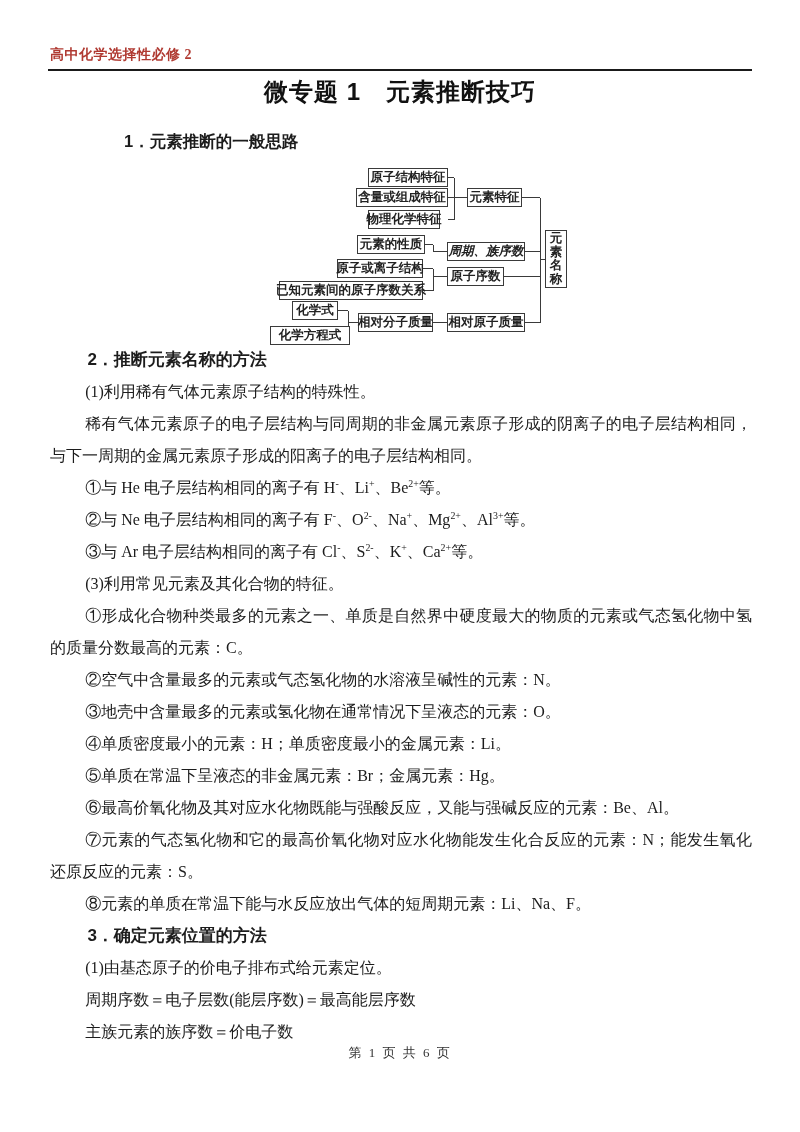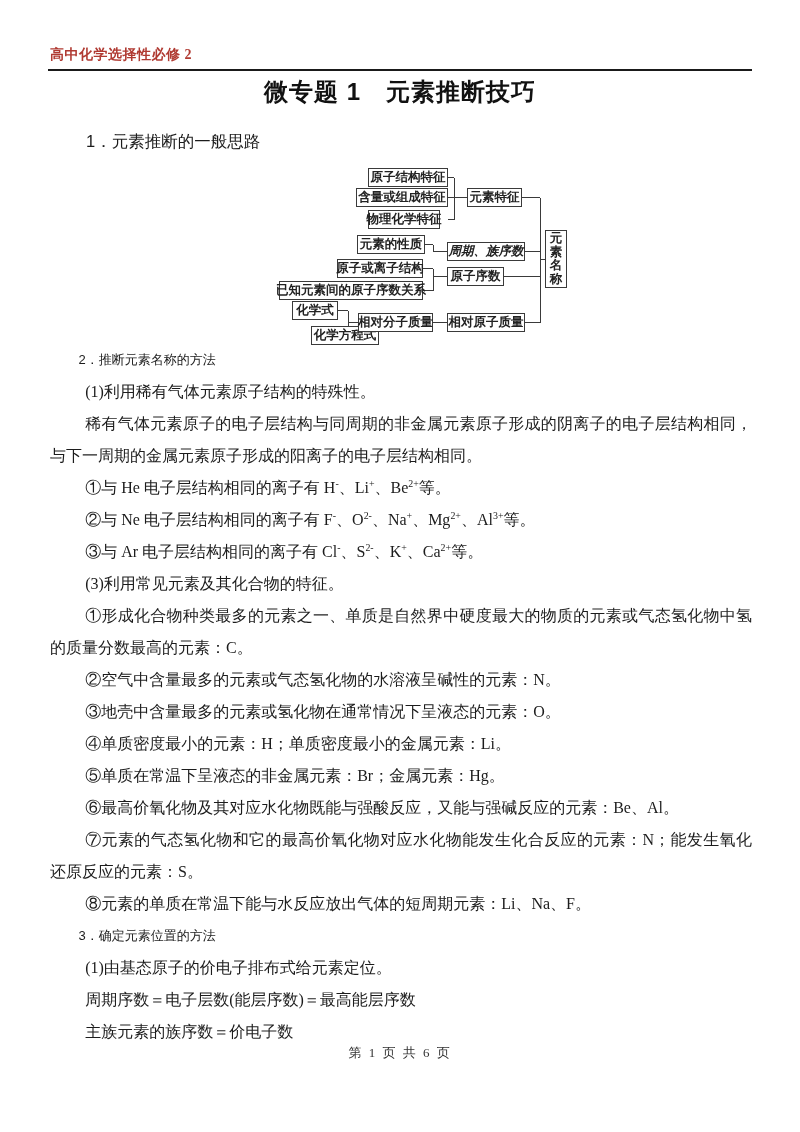--- a/index.html
+++ b/index.html
@@ -11,21 +11,21 @@
     position:absolute;left:50px;top:46px;font-size:14px;font-weight:bold;
     color:#b03a32;letter-spacing:.5px;
   }
   .hdr-rule{position:absolute;left:48px;top:69px;width:704px;height:0;border-top:2px solid #1a1a1a;}
   .title{
     position:absolute;left:0;top:76px;width:100%;margin:0;text-align:center;
     font-size:24px;font-weight:bold;letter-spacing:1px;
     font-family:"Liberation Sans","DejaVu Sans",sans-serif;color:#111;
   }
   .h-sec{
-    font-family:"Liberation Sans","DejaVu Sans",sans-serif;font-weight:normal;
+    font-family:"Liberation Sans","DejaVu Sans",sans-serif;font-weight:bold;margin-left:38px;
   }
   .heading1{
     position:absolute;left:86px;top:131px;font-size:16.5px;
   }
   
   .diagram{position:absolute;left:255px;top:165px;width:330px;height:200px;}
   .diagram svg{position:absolute;left:0;top:0;}
   .dbox{
     position:absolute;box-sizing:border-box;border:1px solid #3a3a3a;background:#fff;
     display:flex;align-items:center;justify-content:center;
@@ -33,21 +33,21 @@
   }
   .dbox.vert{white-space:normal;word-break:break-all;line-height:13.5px;
     text-align:center;padding:17px 0;font-size:12.5px;}
   
   .body-text{
     position:absolute;left:50px;top:344px;width:702px;
     font-size:16px;line-height:32px;text-align:justify;
   }
   .body-text p{margin:0;text-indent:2.2em;}
   .body-text p.bold{
-    font-family:"Liberation Sans","DejaVu Sans",sans-serif;font-weight:normal;font-size:13px;
+    font-family:"Liberation Sans","DejaVu Sans",sans-serif;font-weight:bold;font-size:17px;
   }
   sup{font-size:.62em;line-height:0;vertical-align:super;}
   .footer{
     position:absolute;left:0;top:1044px;width:100%;text-align:center;
     font-size:13px;color:#333;letter-spacing:2px;
   }
 </style>
 </head>
 <body>
 
@@ -87,21 +87,21 @@
     <div class="dbox" style="left:113px;top:45px;width:72px;height:19px;">物理化学特征</div>
     <div class="dbox" style="left:212px;top:23px;width:55px;height:19px;">元素特征</div>
 
     <div class="dbox" style="left:102px;top:70px;width:68px;height:19px;">元素的性质</div>
     <div class="dbox" style="left:82px;top:94px;width:86px;height:19px;">原子或离子结构</div>
     <div class="dbox" style="left:24px;top:116px;width:144px;height:19px;">已知元素间的原子序数关系</div>
     <div class="dbox" style="left:192px;top:77px;width:78px;height:19px;font-style:italic;">周期、族序数</div>
     <div class="dbox" style="left:192px;top:102px;width:57px;height:19px;">原子序数</div>
 
     <div class="dbox" style="left:37px;top:136px;width:46px;height:19px;">化学式</div>
-    <div class="dbox" style="left:15px;top:161px;width:68px;height:19px;margin-left:41px;">化学方程式</div>
+    <div class="dbox" style="left:15px;top:161px;width:80px;height:19px;">化学方程式</div>
     <div class="dbox" style="left:103px;top:148px;width:75px;height:19px;">相对分子质量</div>
     <div class="dbox" style="left:192px;top:148px;width:78px;height:19px;">相对原子质量</div>
 
     <div class="dbox vert" style="left:290px;top:65px;width:22px;height:58px;">元素名称</div>
   </div>
 
   <div class="body-text">
     <p class="bold">2．推断元素名称的方法</p>
     <p>(1)利用稀有气体元素原子结构的特殊性。</p>
     <p>稀有气体元素原子的电子层结构与同周期的非金属元素原子形成的阴离子的电子层结构相同，与下一周期的金属元素原子形成的阳离子的电子层结构相同。</p>

